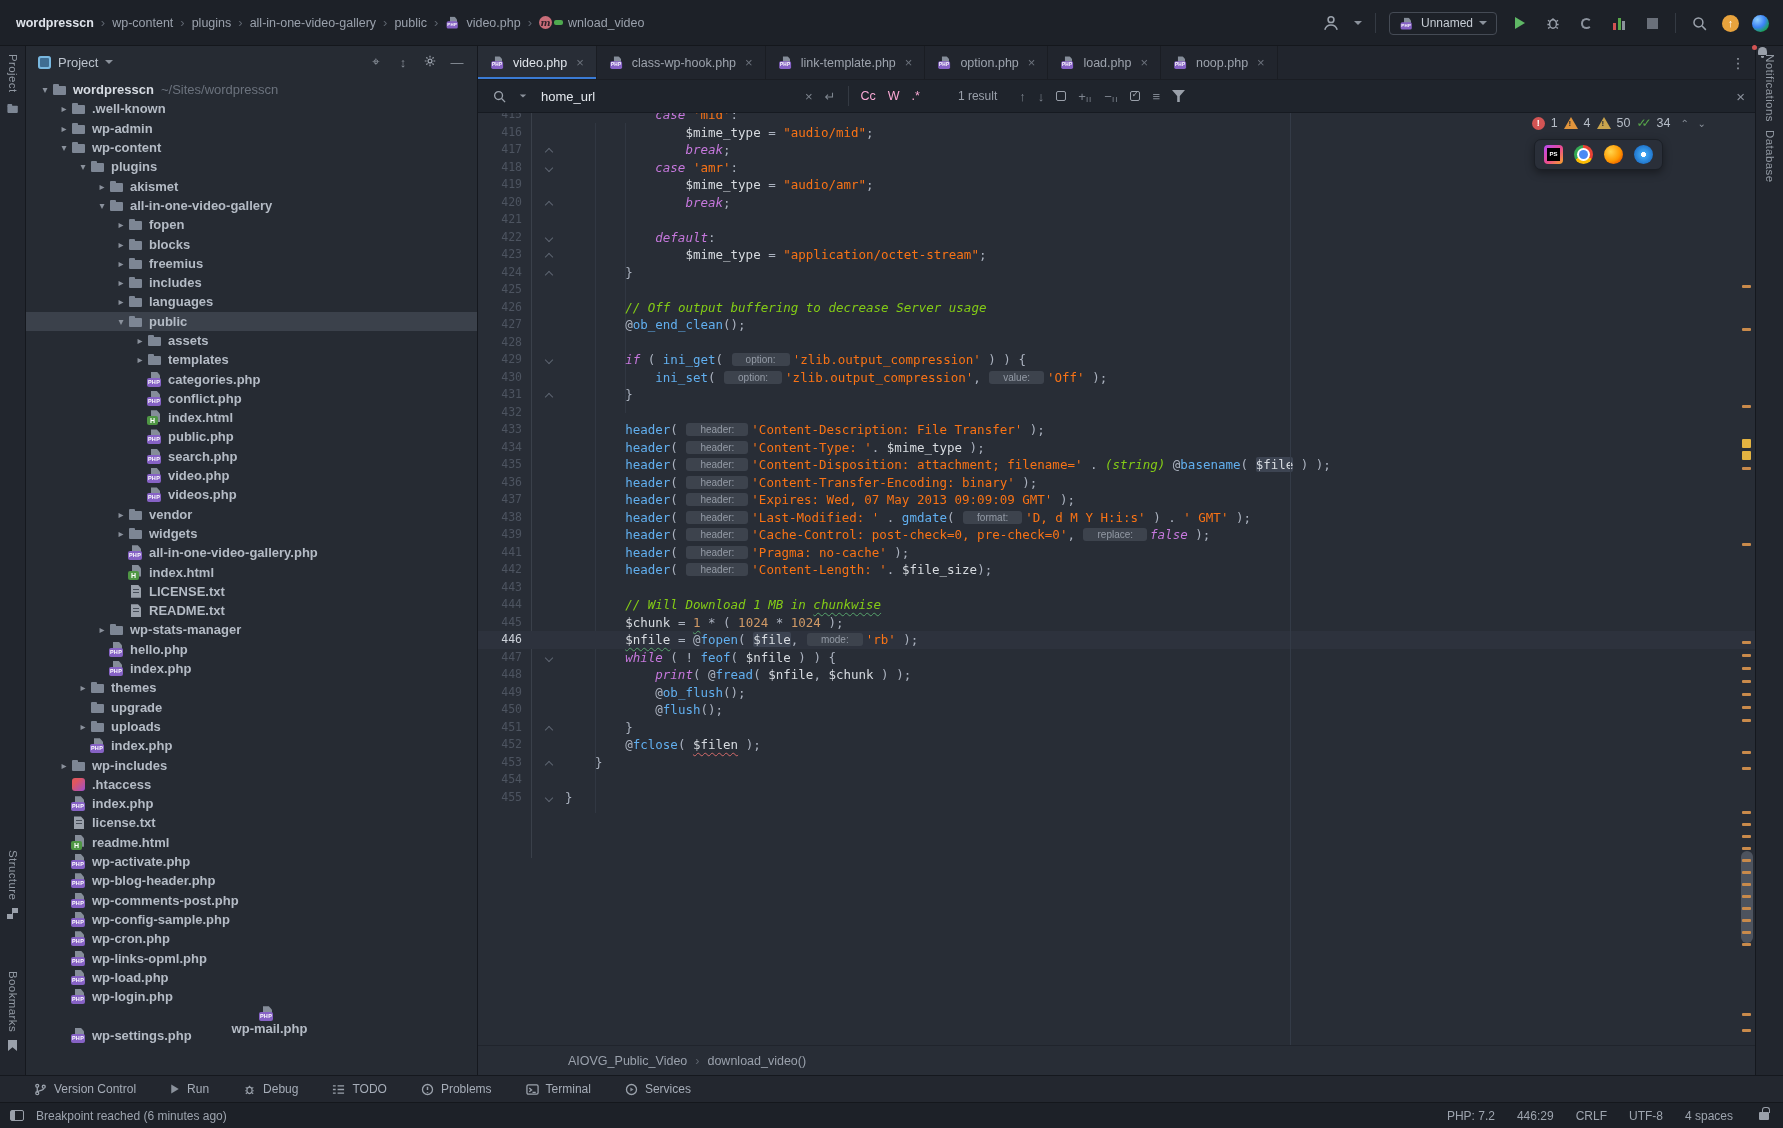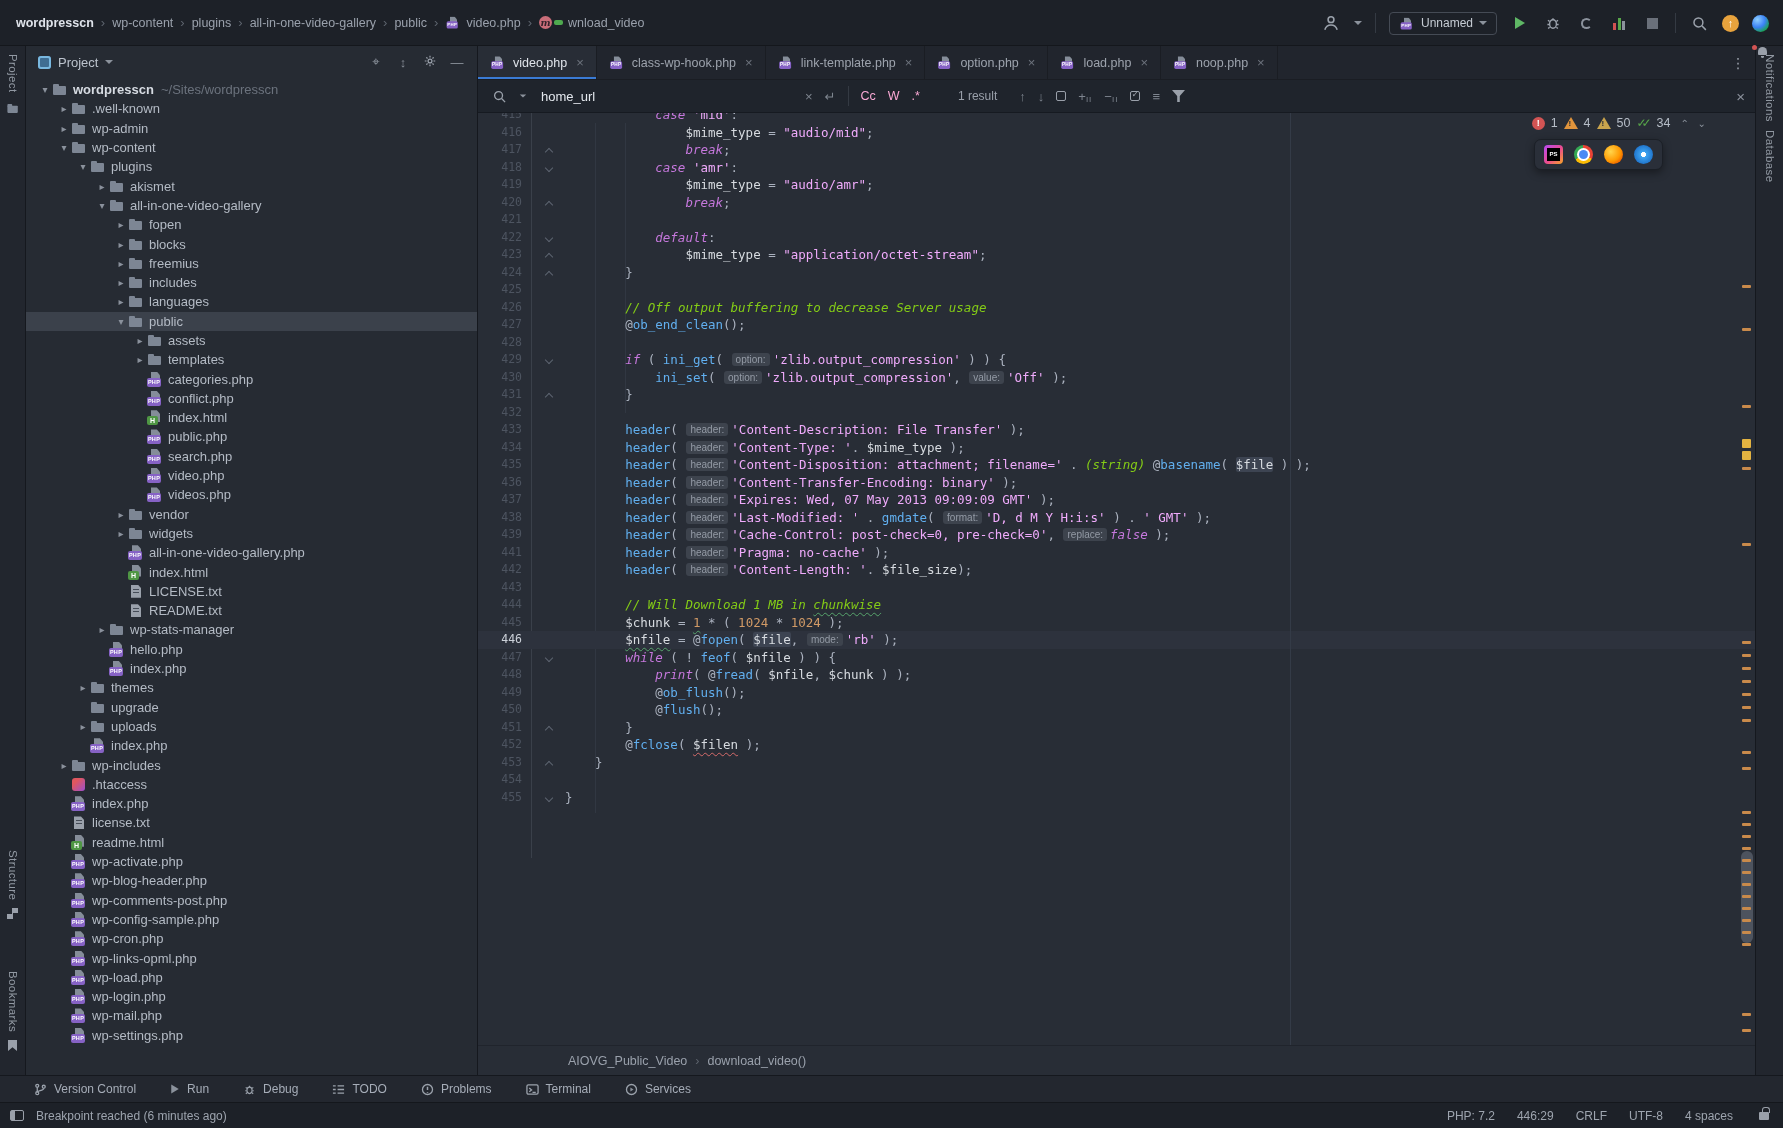--- a/index.html
+++ b/index.html
@@ -39,21 +39,21 @@
   
   #project-panel { position:absolute; left:26px; top:46px; width:452px; bottom:53px; background:#262b33; border-right:1px solid #15181e; overflow:hidden; }
   #project-header { height:32px; display:flex; align-items:center; padding:0 10px 0 12px; gap:7px; color:#bcc3cd; font-size:13px; }
   #project-header .spacer { flex:1; }
   #project-header .hic { color:#8b929c; font-size:13px; width:20px; text-align:center; }
   .ph-icon { width:13px; height:13px; border-radius:3px; background:#3f6d92; box-shadow:inset 0 0 0 2px #79b8e0; }
   #tree { position:absolute; left:0; right:0; top:34px; bottom:0; overflow:hidden; }
   .trow { display:flex; align-items:center; height:19.3px; white-space:nowrap; color:#b4bbc5; font-size:13px; }
   .trow.sel { background:#3b414b; }
   .trow .arrow { width:14px; flex:none; color:#8a919c; font-size:10px; text-align:center; }
-  .trow .lbl { margin-left:5px; }
+  .trow .lbl { margin-left:5px;font-weight:bold; }
   .trow .sfx { color:#6b727d; margin-left:7px; }
   .trow .b { font-weight:bold; color:#d6dbe2; }
 
   
   .fi { position:relative; width:16px; height:15px; flex:none; display:inline-block; }
   .fi.folder::before { content:""; position:absolute; left:1px; top:4px; width:13px; height:9px; background:#7d8694; border-radius:1px; }
   .fi.folder::after { content:""; position:absolute; left:1px; top:2px; width:6px; height:3px; background:#7d8694; border-radius:1px 1px 0 0; }
   .fi.php::before, .fi.html::before { content:""; position:absolute; left:4px; top:0; width:9px; height:12px; background:#858d99; clip-path:polygon(0 0,65% 0,100% 30%,100% 100%,0 100%); }
   .fi.php::after { content:"PHP"; position:absolute; left:0; bottom:0; width:14px; height:9px; background:#8662c5; border-radius:2px; color:#fff; font:bold 5.5px/9px "Liberation Sans",sans-serif; text-align:center; letter-spacing:.3px; }
   .fi.html::after { content:"H"; position:absolute; left:0; bottom:0; width:11px; height:9px; background:#4f9644; border-radius:2px; color:#fff; font:bold 7px/9px "Liberation Sans",sans-serif; text-align:center; }
@@ -87,25 +87,25 @@
   #code-lines { position:absolute; left:0; right:0; top:-7px; font-family:"DejaVu Sans Mono", monospace; font-size:12.5px; }
   .row { display:flex; height:17.5px; line-height:17.5px; white-space:pre; }
   .row.cur { background:#2d323d; }
   .ln { width:44px; text-align:right; color:#4d5460; font-size:11.5px; flex:none; }
   .row.cur .ln { color:#ccd1d9; }
   .fold { width:43px; flex:none; position:relative; }
   .fm { position:absolute; left:24px; top:6px; width:6px; height:6px; border-right:1.4px solid #5d6470; border-bottom:1.4px solid #5d6470; }
   .fm.d { transform:rotate(45deg); }
   .fm.u { transform:rotate(-135deg); top:8px; }
   .ct { flex:1; }
-  .tk-p { color:#abb2bf; } .tk-k { color:#c678dd; font-style:italic; } .tk-s { color:#f0abfc; }
+  .tk-p { color:#abb2bf; } .tk-k { color:#c678dd; font-style:italic; } .tk-s { color:#f97316; }
   .tk-f { color:#61afef; } .tk-n { color:#d19a66; } .tk-c, .tk-ca { color:#84cc16; font-style:italic; }
   .tk-v { color:#d7dbe0; }
   .tk-hl { color:#d7dbe0; background:#3d4452; border-radius:2px; }
-  .tk-h { display:inline-block; font:10px/13px "Liberation Sans",sans-serif; background:#3d434d; color:#949ba6; border-radius:3px; padding:0 4px; margin:0 3px 0 1px; vertical-align:1px; font-style:normal; }
+  .tk-h { display:inline-block; font:10px/13px "Liberation Sans",sans-serif; background:#3d434d; color:#949ba6; border-radius:3px; padding:0 14px; margin:0 3px 0 1px; vertical-align:1px; font-style:normal; }
   .wg { text-decoration:underline wavy #56a46c 1px; text-underline-offset:3px; text-decoration-skip-ink:none; }
   .wr { text-decoration:underline wavy #d46a6a 1px; text-underline-offset:3px; text-decoration-skip-ink:none; }
   #fold-line { position:absolute; left:53px; top:0; width:1px; height:745px; background:#3a404a; }
   #margin-guide { position:absolute; left:812px; top:0; bottom:0; width:1px; background:#343b47; }
   .iguide { position:absolute; width:1px; background:#313742; }
 
   
   #inspections { position:absolute; right:46px; top:3px; display:flex; align-items:center; gap:6px; color:#b6bdc7; font-size:12.5px; }
   .insp-err { width:13px; height:13px; border-radius:50%; background:#d25454; color:#fff; font:bold 9px/13px "Liberation Sans"; text-align:center; }
   .tri { width:0; height:0; border-left:7px solid transparent; border-right:7px solid transparent; border-bottom:12px solid #e0943c; position:relative; display:inline-block; }
@@ -504,21 +504,21 @@
         <div class="trow" style="padding-left: 31px;">
           <span class="arrow"></span>
           <span class="fi php"></span>
           <span class="lbl">wp-load.php</span>
         </div>
         <div class="trow" style="padding-left: 31px;">
           <span class="arrow"></span>
           <span class="fi php"></span>
           <span class="lbl">wp-login.php</span>
         </div>
-        <div class="trow" style="padding-left: 31px;">
+        <div class="trow" style="padding-left: 31px; flex-direction: column;">
           <span class="arrow"></span>
           <span class="fi php"></span>
           <span class="lbl">wp-mail.php</span>
         </div>
         <div class="trow" style="padding-left: 31px;">
           <span class="arrow"></span>
           <span class="fi php"></span>
           <span class="lbl">wp-settings.php</span>
         </div>
       </div>

